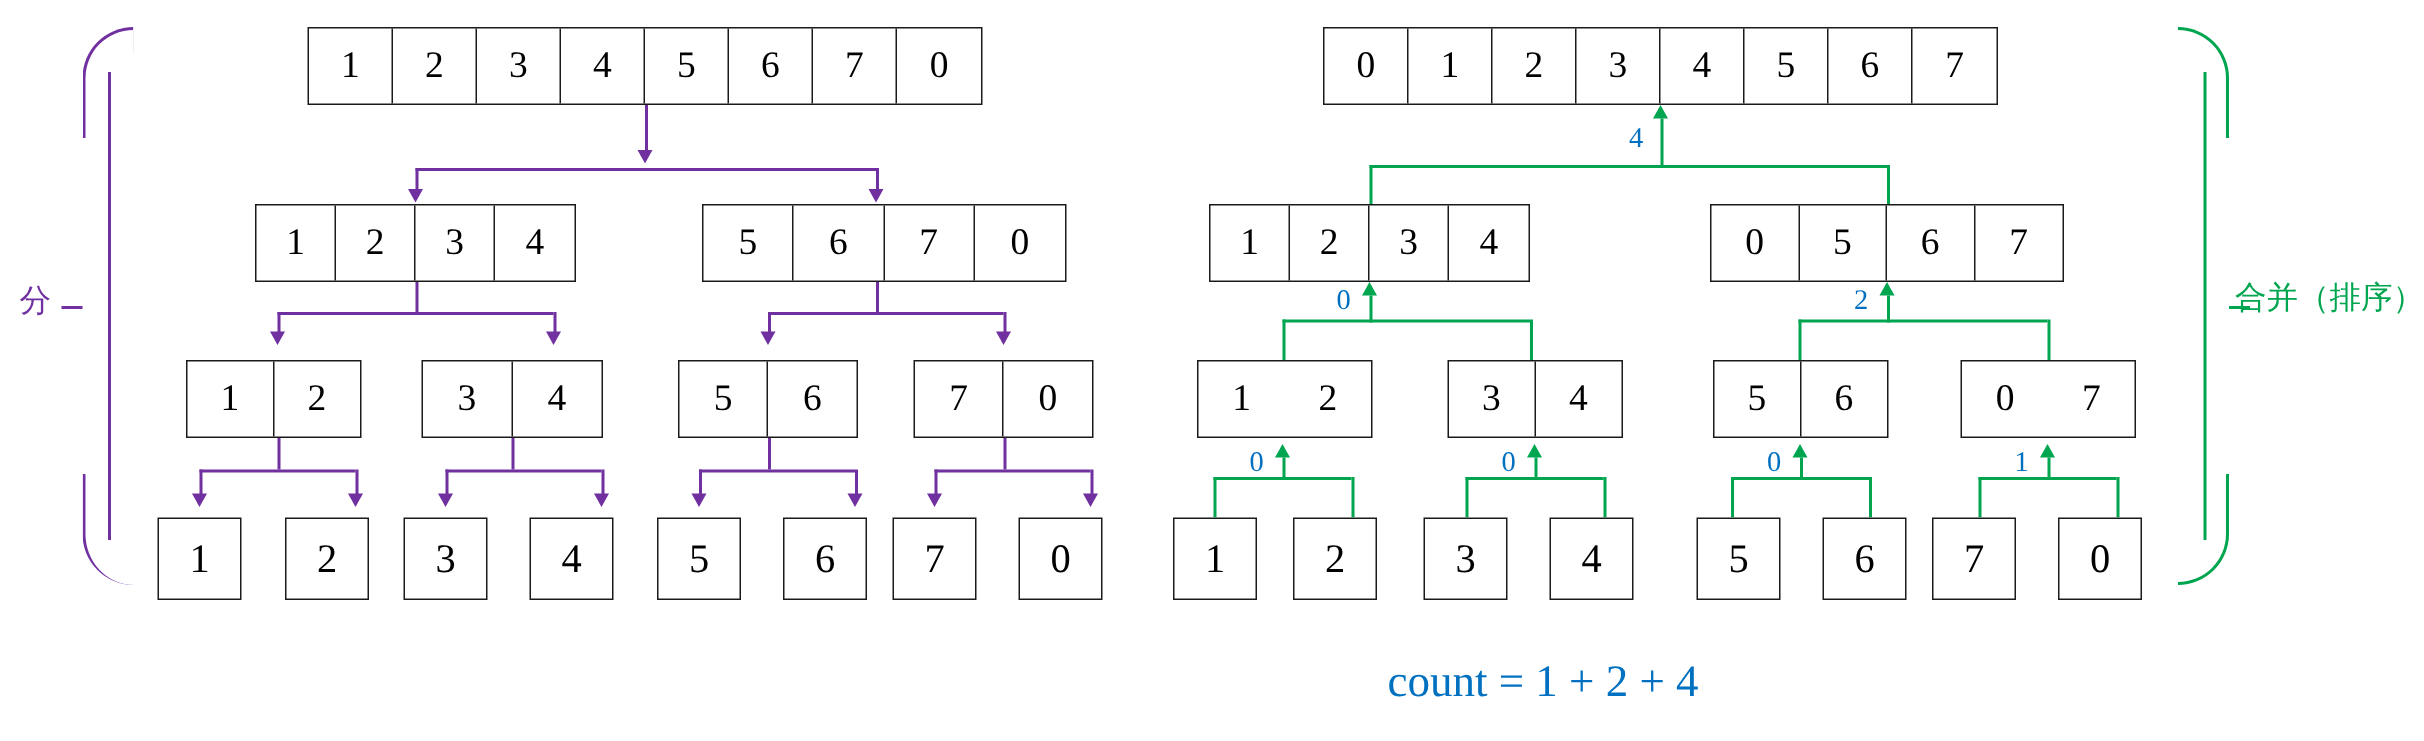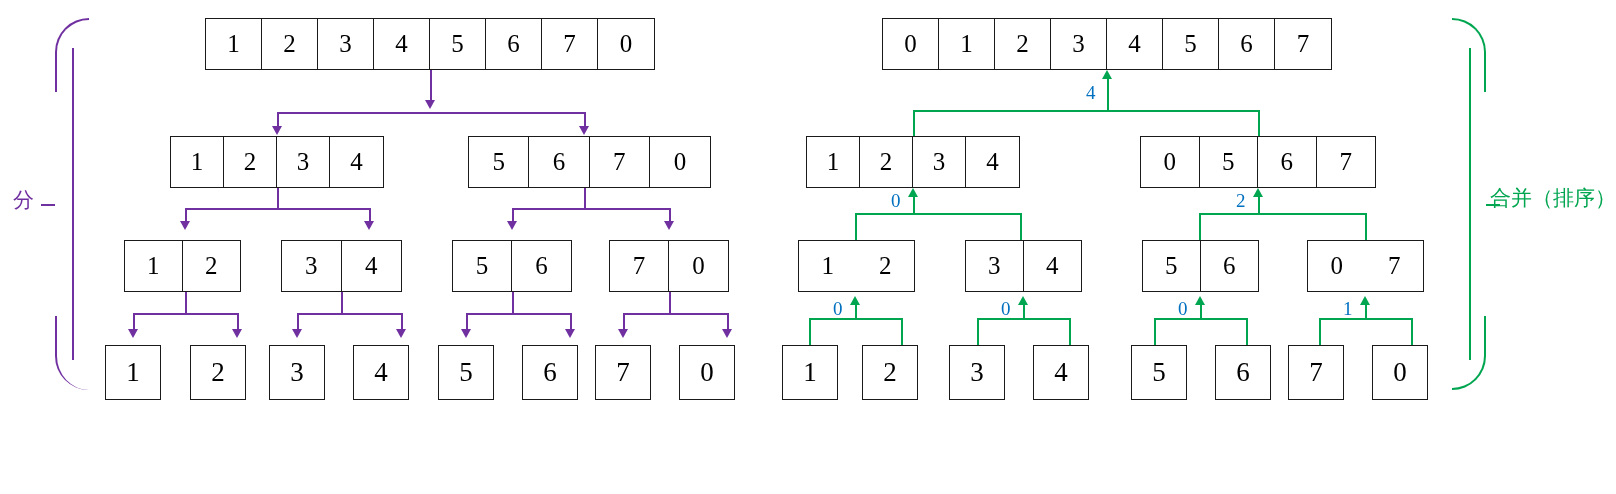--- a/index.html
+++ b/index.html
@@ -263,14 +263,15 @@
 
   <div class="leaf" style="left:782px;top:345px;width:56px;height:55px;font-size:27px;">1</div>
   <div class="leaf" style="left:862px;top:345px;width:56px;height:55px;font-size:27px;">2</div>
   <div class="leaf" style="left:949px;top:345px;width:56px;height:55px;font-size:27px;">3</div>
   <div class="leaf" style="left:1033px;top:345px;width:56px;height:55px;font-size:27px;">4</div>
   <div class="leaf" style="left:1131px;top:345px;width:56px;height:55px;font-size:27px;">5</div>
   <div class="leaf" style="left:1215px;top:345px;width:56px;height:55px;font-size:27px;">6</div>
   <div class="leaf" style="left:1288px;top:345px;width:56px;height:55px;font-size:27px;">7</div>
   <div class="leaf" style="left:1372px;top:345px;width:56px;height:55px;font-size:27px;">0</div>
 
+  <div class="formula" style="left:925px;top:440px;">count = 1 + 2 + 4</div>
 
 </div>
 
 </body></html>

